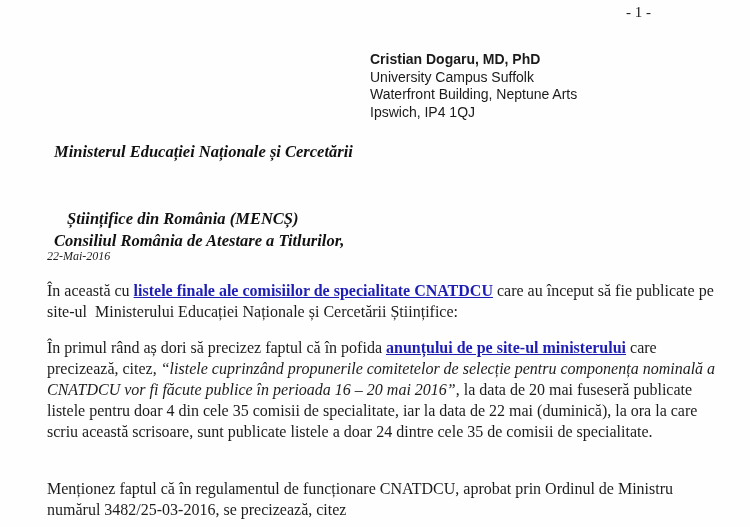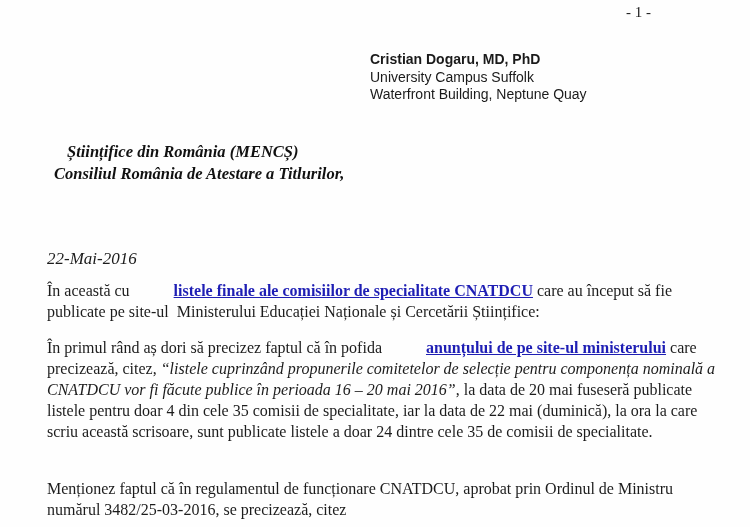--- a/index.html
+++ b/index.html
@@ -41,66 +41,67 @@
     position: absolute;
     left: 54px;
     top: 142px;
     font-weight: bold;
     font-style: italic;
     font-size: 16.5px;
     line-height: 19px;
     color: #111111;
   }
   .recipient .org2 { margin-top: 3px; }
-  .recipient .org-line.cont { padding-left: 13px; }
+  .recipient .org-line.cont { padding-left: 13px; margin-top: 48px; }
   .letter-date {
     position: absolute;
     left: 47px;
     top: 249px;
     font-style: italic;
-    font-size: 17px;
+    font-size: 12px;
     color: #1c1c1c;
   }
   .para {
     position: absolute;
     left: 47px;
     width: 670px;
     margin: 0;
     font-size: 16px;
     line-height: 21px;
     color: #1c1c1c;
     white-space: pre-wrap;
   }
   .p1 { top: 280px; }
   .p2 { top: 337px; }
   .p3 { top: 478px; }
   .doc-link {
     color: #1e1eb4;
     font-weight: bold;
     text-decoration: underline;
     cursor: pointer;
-    margin-left: 40px;
   }
   .quote-italic { font-style: italic; }
 </style>
 </head>
 <body>
 
 <div class="page">
 
   <div class="page-number">- 1 -</div>
 
   <div class="sender">
     <div class="sender-name">Cristian Dogaru, MD, PhD</div>
     <div>University Campus Suffolk</div>
-    <div>Waterfront Building, Neptune Quay</div>
+    <div>Waterfront Building, Neptune Arts</div>
+    <div>Ipswich, IP4 1QJ</div>
   </div>
 
   <div class="recipient">
     <div class="org org1">
+      <div class="org-line">Ministerul Educației Naționale și Cercetării</div>
       <div class="org-line cont">Științifice din România (MENCȘ)</div>
     </div>
     <div class="org org2">
       <div class="org-line">Consiliul România de Atestare a Titlurilor,</div>
     </div>
   </div>
 
   <div class="letter-date">22-Mai-2016</div>
 
   <p class="para p1"><span>În această cu </span><a class="doc-link">listele finale ale comisiilor de specialitate CNATDCU</a><span> care au început să fie publicate pe site-ul  Ministerului Educației Naționale și Cercetării Științifice:</span></p>

